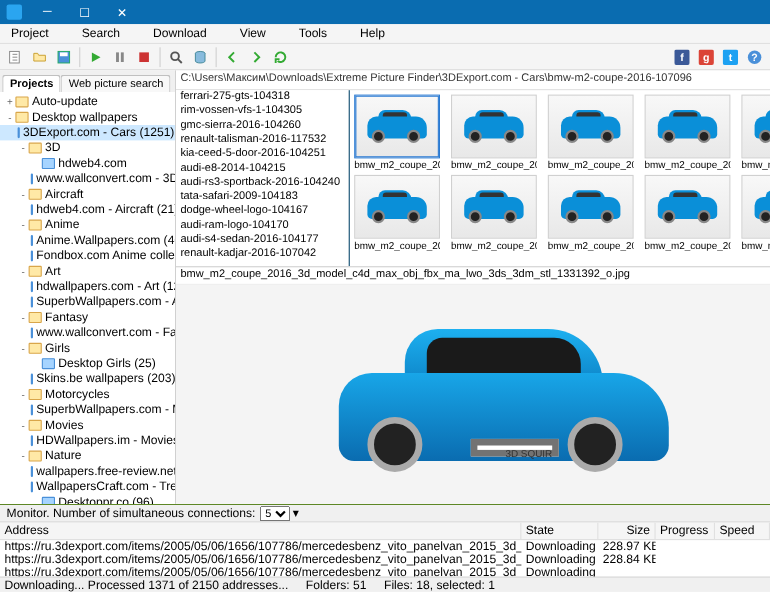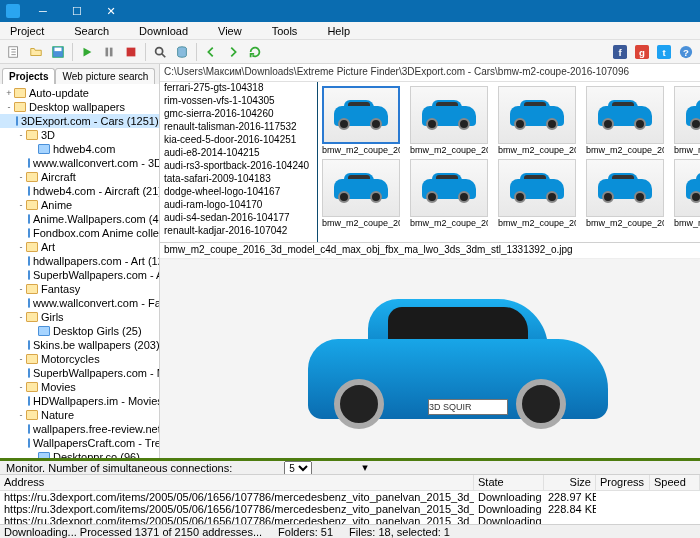--- a/index.html
+++ b/index.html
@@ -48,22 +48,22 @@
 .thumb .cap{font-size:9px;text-align:center;white-space:nowrap;overflow:hidden;margin-top:1px;}
 .previewpanel{height:216px;border-top:1px solid #d0d0d0;display:flex;flex-direction:column;}
 .pvname{height:16px;font-size:10px;padding:1px 4px;border-bottom:1px solid #eee;white-space:nowrap;overflow:hidden;}
 .pvimg{flex:1;background:#f4f4f4;display:flex;align-items:center;justify-content:center;overflow:hidden;}
 .bigcar{width:360px;height:180px;position:relative;}
 .bigcar .body{position:absolute;left:30px;top:70px;width:300px;height:80px;background:linear-gradient(#18a6e8,#0a6cb0);border-radius:30px 50px 14px 14px;}
 .bigcar .roof{position:absolute;left:90px;top:30px;width:180px;height:60px;background:linear-gradient(#1db0f0,#0a7cc0);border-radius:30px 50px 6px 6px;}
 .bigcar .win{position:absolute;left:110px;top:38px;width:140px;height:40px;background:#1a1a1a;border-radius:14px 24px 4px 4px;}
 .bigcar .wheel{width:50px;height:50px;top:110px;border:6px solid #aaa;}
 .bigcar .wheel.w1{left:56px;}.bigcar .wheel.w2{left:238px;}
-.bigcar .plate{position:absolute;left:150px;top:130px;width:80px;height:16px;background:#fff;border:1px solid #737373;font-size:9px;text-align:left;line-height:14px;color:#333;}
-.monitorbar{height:16px;background:#f0f0f0;border-top:3px solid #4d7c0f;display:flex;align-items:center;padding:0 6px;font-size:10px;gap:48px;}
+.bigcar .plate{position:absolute;left:150px;top:130px;width:80px;height:16px;background:#fff;border:6px solid #737373;font-size:9px;text-align:right;line-height:14px;color:#333;}
+.monitorbar{height:16px;background:#f0f0f0;border-top:1px solid #4d7c0f;display:flex;align-items:center;padding:0 6px;font-size:10px;}
 .monitorbar select{font-size:10px;height:14px;margin-left:4px;}
 .dlpanel{height:50px;border-top:1px solid #d0d0d0;background:#fff;overflow:hidden;font-size:10px;position:relative;}
 .dlhdr{display:flex;height:16px;background:#f5f5f5;border-bottom:1px solid #e0e0e0;}
 .dlhdr>div{padding:1px 4px;border-right:1px solid #e0e0e0;}
 .dlrows{overflow:hidden;}
 .dlrow{display:flex;height:12px;}
 .dlrow>div{padding:0 4px;white-space:nowrap;overflow:hidden;}
 .c-addr{flex:1;}.c-state{width:70px;}.c-size{width:52px;text-align:right;}.c-prog{width:54px;}.c-speed{width:50px;}
 .statusbar{height:14px;background:#f0f0f0;border-top:1px solid #d0d0d0;display:flex;align-items:center;font-size:10px;padding:0 4px;gap:16px;}
 .statusbar>div{white-space:nowrap;}

